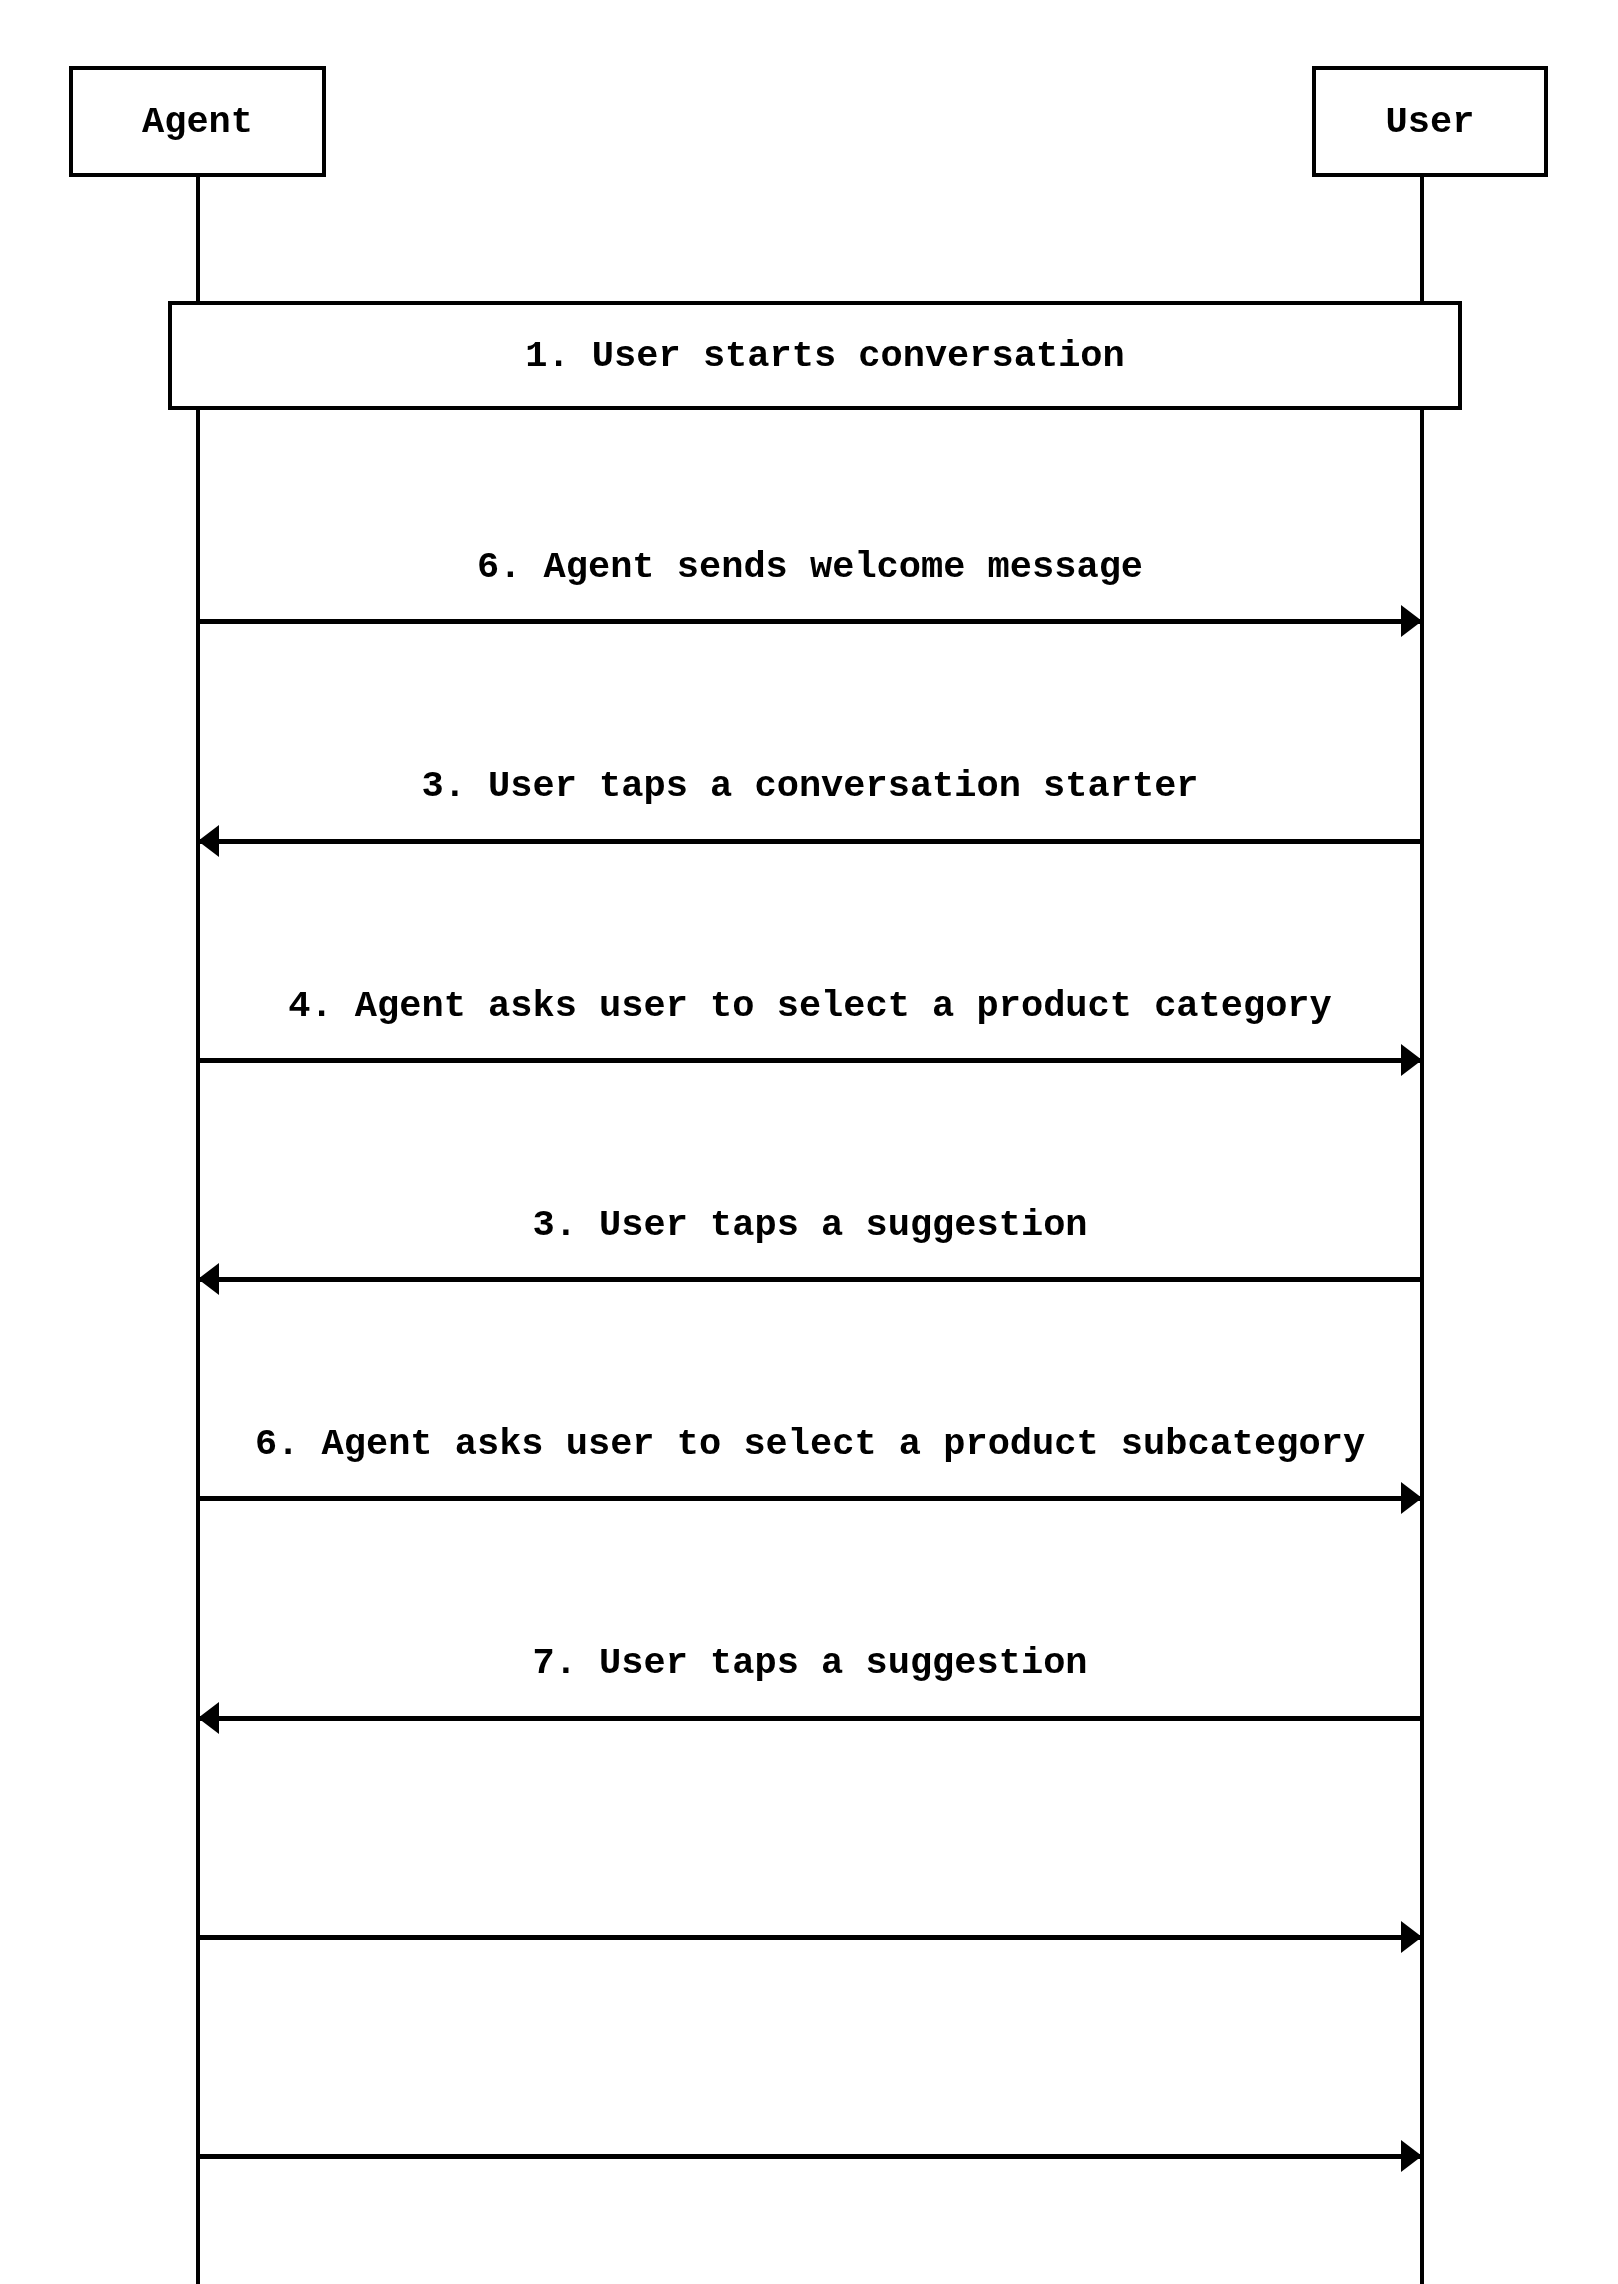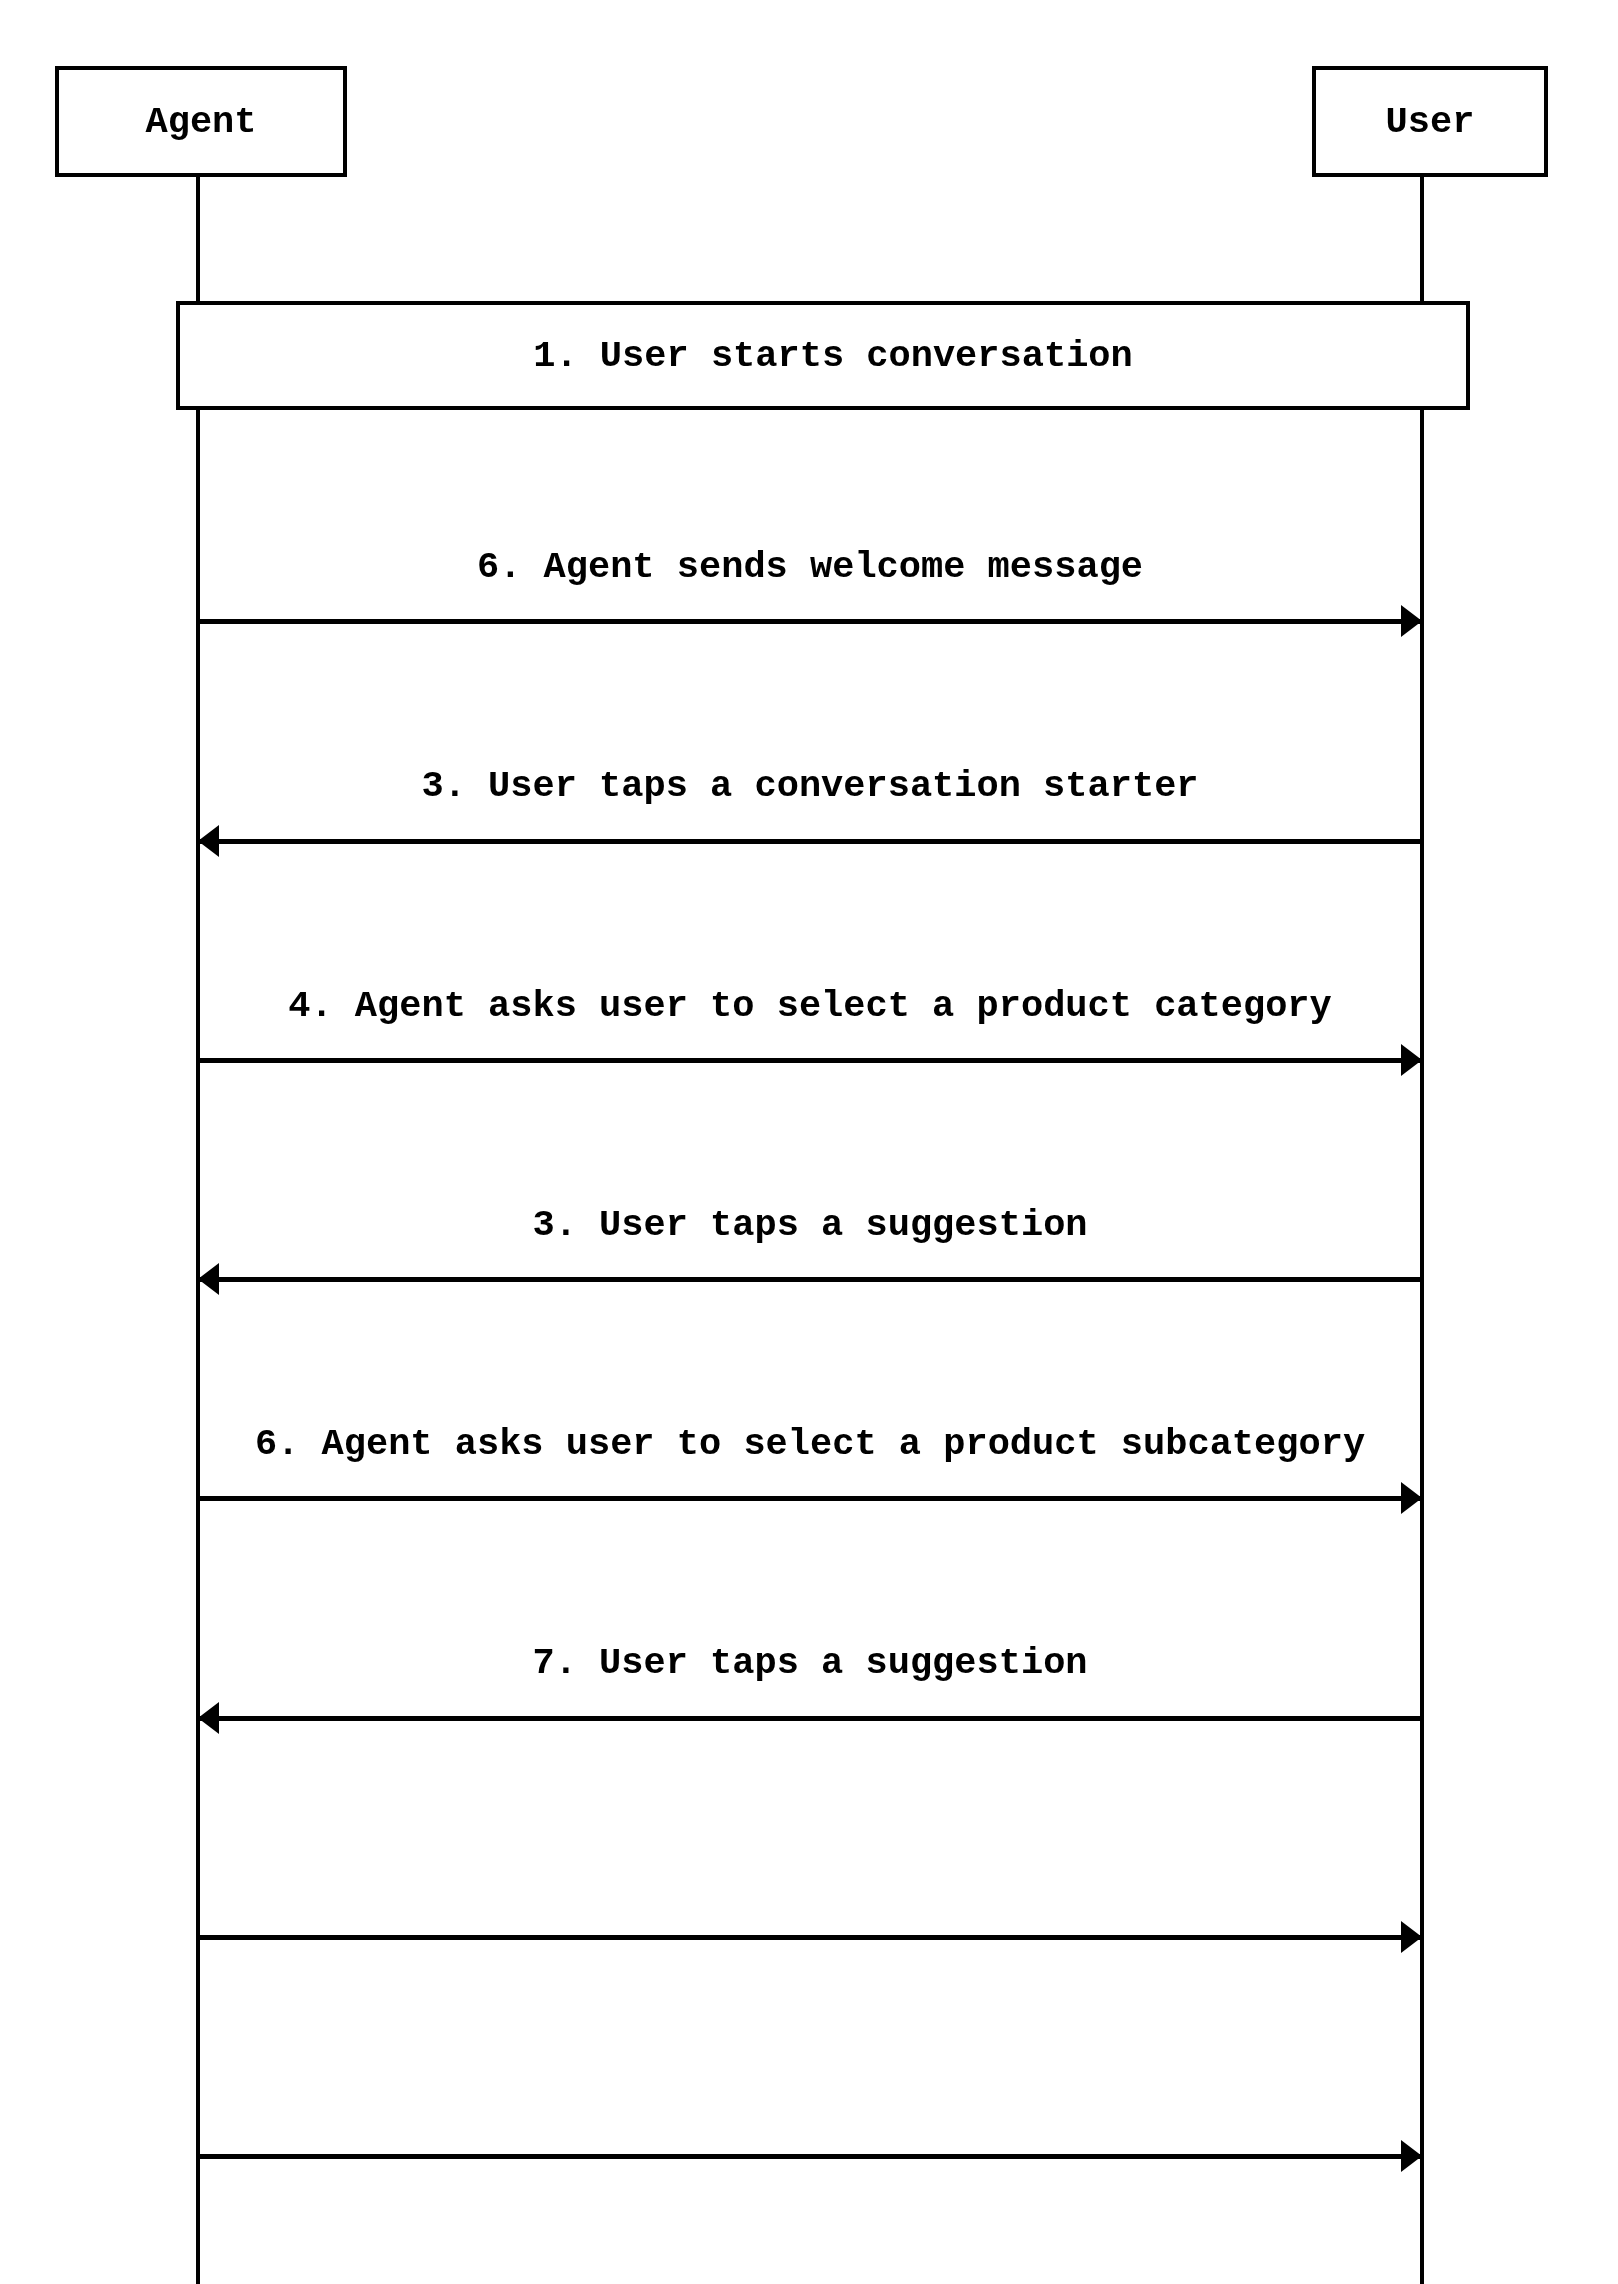--- a/index.html
+++ b/index.html
@@ -9,25 +9,25 @@
     font-weight:700;color:#000000;overflow:hidden;
   }
   .lifeline{position:absolute;top:176px;height:3023px;width:3.7px;background:#000;z-index:1;}
   .lifeline.agent{left:196px;}
   .lifeline.user{left:1420px;}
   .actor-box{
     position:absolute;border:4.6px solid #000;background:#fff;box-sizing:border-box;
     display:flex;align-items:center;justify-content:center;
     font-size:37px;z-index:3;height:111px;
   }
-  .actor-box.agent{left:55px;width:292px;}
+  .actor-box.agent{left:69px;width:257px;}
   .actor-box.user{left:1304px;width:236px;margin-left:8px;}
   .actor-box.top{top:66px;}
   .frame{
-    position:absolute;left:176px;top:301px;width:1294px;height:109px;
+    position:absolute;left:168px;top:301px;width:1294px;height:109px;
     border:4.6px solid #000;background:#fff;box-sizing:border-box;
     display:flex;align-items:center;justify-content:center;font-size:37px;z-index:2;padding-left:20px;
   }
   .msg-label{
     position:absolute;left:198px;width:1224px;text-align:center;
     font-size:37px;line-height:48px;z-index:2;white-space:pre;
   }
   .msg-line{position:absolute;left:198px;width:1224px;height:4.6px;background:#000;z-index:2;}
   .head{position:absolute;width:0;height:0;border-top:16.4px solid transparent;border-bottom:16.4px solid transparent;z-index:2;}
   .head.right{left:1401px;border-left:21px solid #000;}

